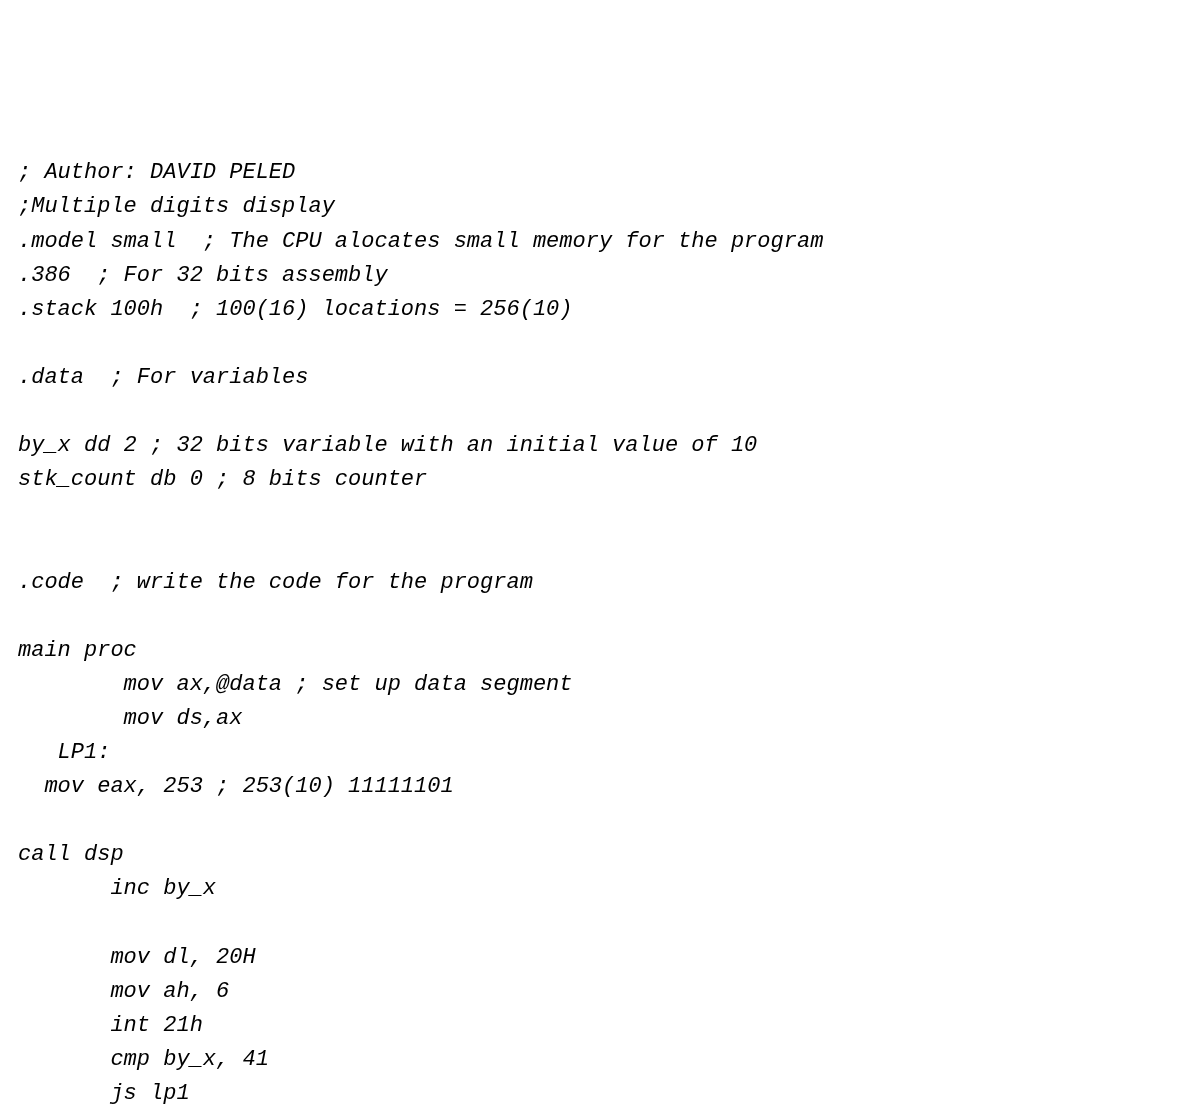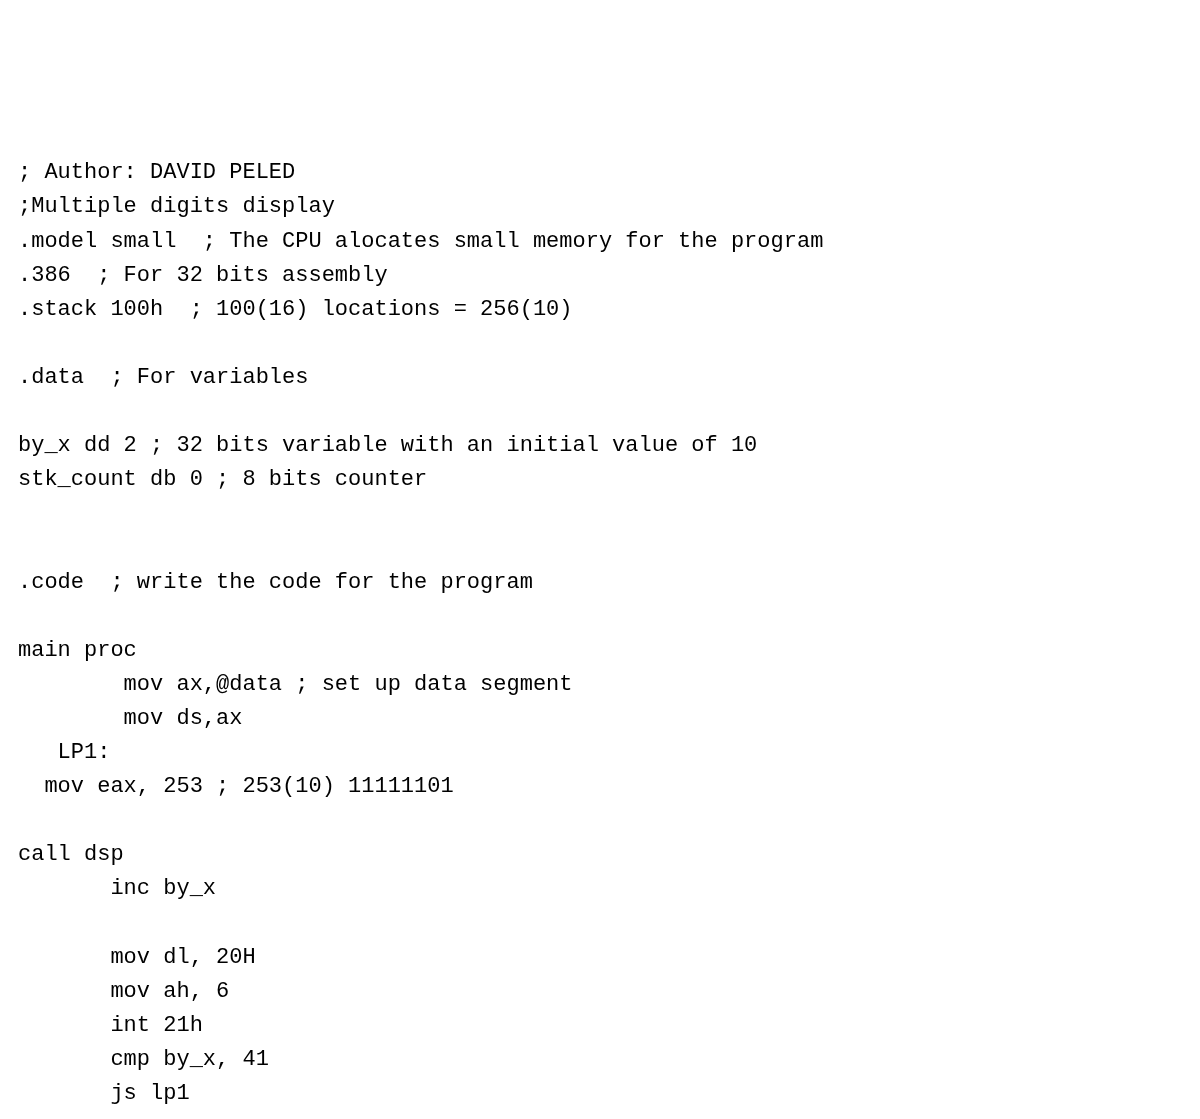--- a/index.html
+++ b/index.html
@@ -12,20 +12,21 @@
       font-family: "Consolas", "Courier New", monospace;
       font-size: 22px;
       line-height: 1.55;
       color: #000000;
       padding: 20px 18px;
       white-space: pre;
       width: 1200px;
     }
     .code-block {
       white-space: pre;
+      font-style: italic;
     }
   </style>
 </head>
 <body>
 
 
 
 <div class="code-block"><span>; Author: DAVID PELED</span>
 <span>;Multiple digits display</span>
 <span>.model small  ; The CPU alocates small memory for the program</span>

